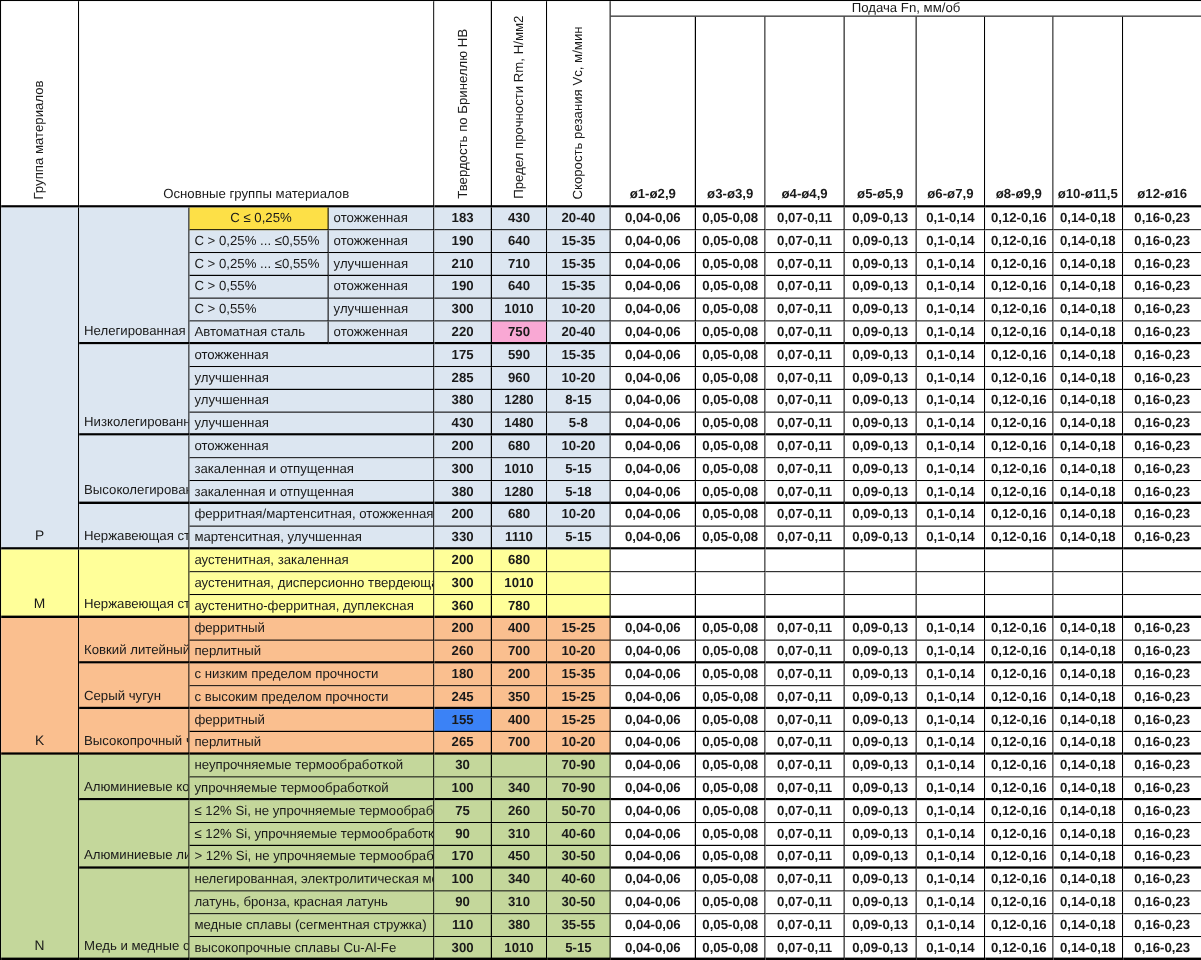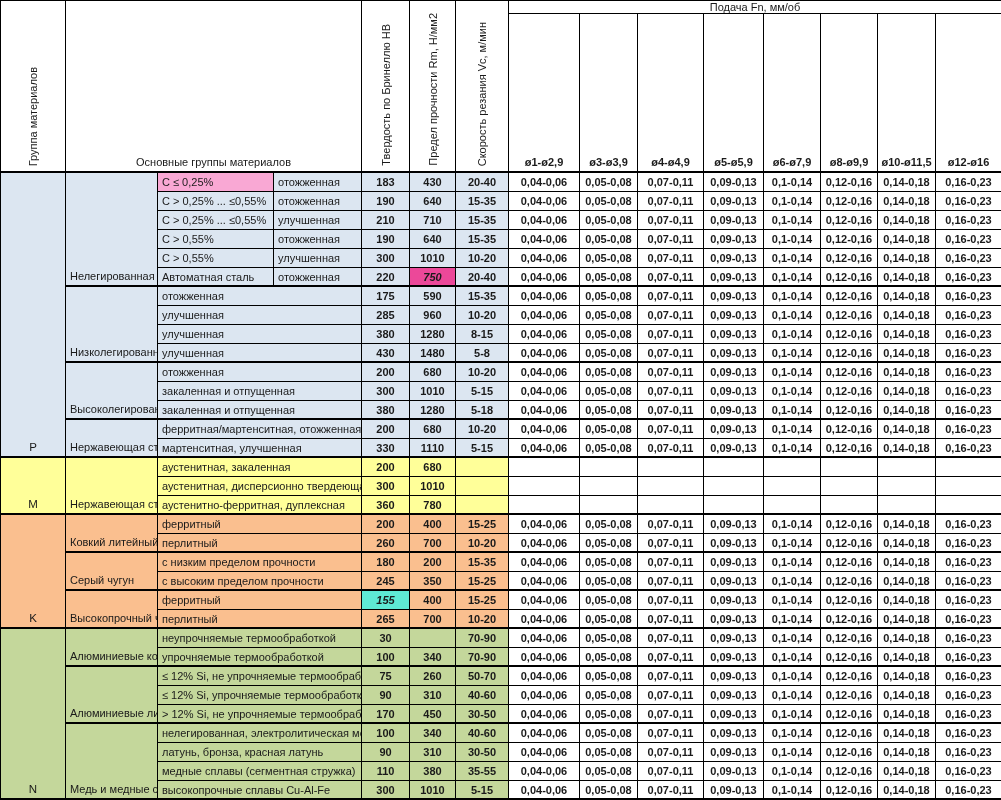--- a/index.html
+++ b/index.html
@@ -133,21 +133,21 @@
     </div>
     <div class="cell fam tb" style="grid-area: 27 / 2 / span 2 / span 1; background: rgb(196, 215, 155);">
       <span>Алюминиевые кованые сплавы</span>
     </div>
     <div class="cell fam tb" style="grid-area: 29 / 2 / span 3 / span 1; background: rgb(196, 215, 155);">
       <span>Алюминиевые литейные сплавы</span>
     </div>
     <div class="cell fam tb" style="grid-area: 32 / 2 / span 4 / span 1; background: rgb(196, 215, 155);">
       <span>Медь и медные сплавы</span>
     </div>
-    <div class="cell txt" style="grid-area: 3 / 3 / span 1 / span 1; background: #f9a8d4;">
+    <div class="cell txt" style="grid-area: 3 / 3 / span 1 / span 1; background: #fde047; justify-content: center;">
       <span>C ≤ 0,25%</span>
     </div>
     <div class="cell txt" style="grid-area: 3 / 4 / span 1 / span 1; background: rgb(220, 230, 241);">
       <span>отожженная</span>
     </div>
     <div class="cell num" style="grid-area: 3 / 5 / span 1 / span 1; background: rgb(220, 230, 241);">
       <span>183</span>
     </div>
     <div class="cell num" style="grid-area: 3 / 6 / span 1 / span 1; background: rgb(220, 230, 241);">
       <span>430</span>
@@ -337,21 +337,21 @@
     </div>
     <div class="cell txt tb" style="grid-area: 8 / 3 / span 1 / span 1; background: rgb(220, 230, 241);">
       <span>Автоматная сталь</span>
     </div>
     <div class="cell txt tb" style="grid-area: 8 / 4 / span 1 / span 1; background: rgb(220, 230, 241);">
       <span>отожженная</span>
     </div>
     <div class="cell num tb" style="grid-area: 8 / 5 / span 1 / span 1; background: rgb(220, 230, 241);">
       <span>220</span>
     </div>
-    <div class="cell num tb" style="grid-area: 8 / 6 / span 1 / span 1; background: #ec4899; font-style: italic;">
+    <div class="cell num tb" style="grid-area: 8 / 6 / span 1 / span 1; background: #f9a8d4;">
       <span>750</span>
     </div>
     <div class="cell num tb" style="grid-area: 8 / 7 / span 1 / span 1; background: rgb(220, 230, 241);">
       <span>20-40</span>
     </div>
     <div class="cell num tb" style="grid-area: 8 / 8 / span 1 / span 1; background: rgb(255, 255, 255);">
       <span>0,04-0,06</span>
     </div>
     <div class="cell num tb" style="grid-area: 8 / 9 / span 1 / span 1; background: rgb(255, 255, 255);">
       <span>0,05-0,08</span>
@@ -898,21 +898,21 @@
     </div>
     <div class="cell num tb" style="grid-area: 24 / 14 / span 1 / span 1; background: rgb(255, 255, 255);">
       <span>0,14-0,18</span>
     </div>
     <div class="cell num tb" style="grid-area: 24 / 15 / span 1 / span 1; background: rgb(255, 255, 255);">
       <span>0,16-0,23</span>
     </div>
     <div class="cell txt" style="grid-area: 25 / 3 / span 1 / span 2; background: rgb(250, 191, 143);">
       <span>ферритный</span>
     </div>
-    <div class="cell num" style="grid-area: 25 / 5 / span 1 / span 1; background: #5eead4; font-style: italic;">
+    <div class="cell num" style="grid-area: 25 / 5 / span 1 / span 1; background: #3b82f6;">
       <span>155</span>
     </div>
     <div class="cell num" style="grid-area: 25 / 6 / span 1 / span 1; background: rgb(250, 191, 143);">
       <span>400</span>
     </div>
     <div class="cell num" style="grid-area: 25 / 7 / span 1 / span 1; background: rgb(250, 191, 143);">
       <span>15-25</span>
     </div>
     <div class="cell num" style="grid-area: 25 / 8 / span 1 / span 1; background: rgb(255, 255, 255);">
       <span>0,04-0,06</span>

